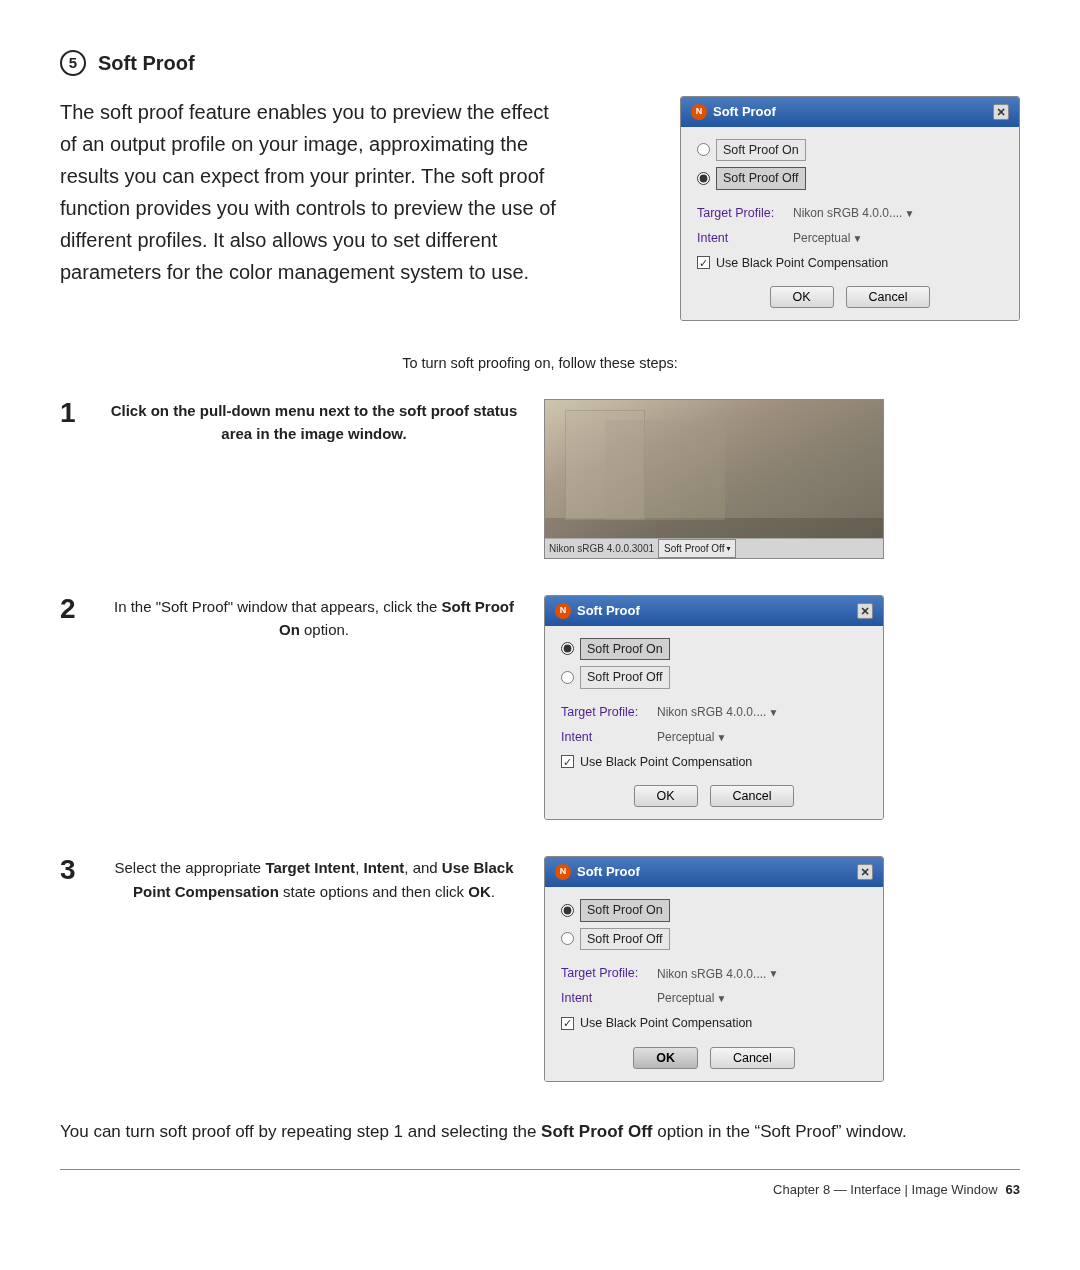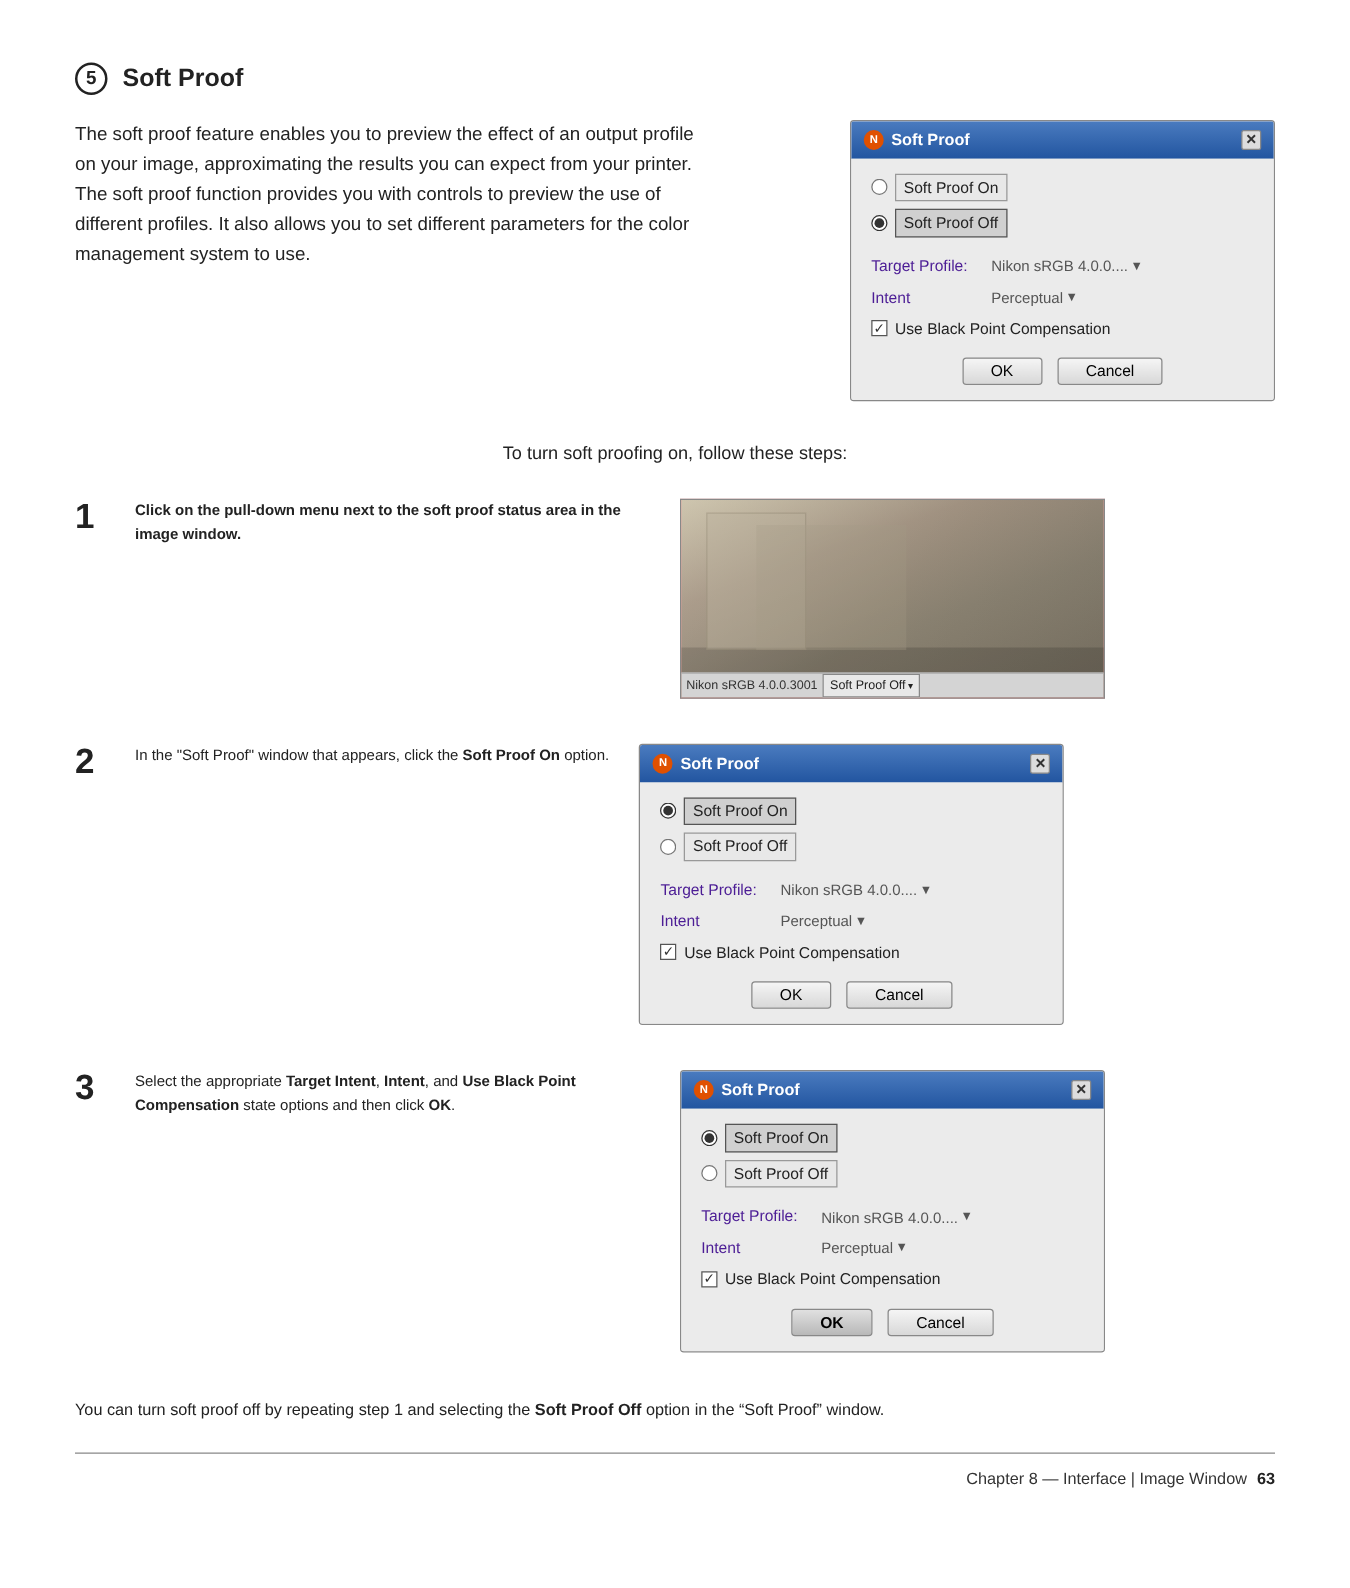--- a/index.html
+++ b/index.html
@@ -30,21 +30,21 @@
       justify-content: center;
       width: 26px;
       height: 26px;
       border: 2px solid #222;
       border-radius: 50%;
       font-size: 15px;
       font-weight: bold;
       margin-right: 4px;
     }
     .intro-text {
-      font-size: 15px;
+      font-size: 20px;
       line-height: 1.6;
       max-width: 500px;
       margin-bottom: 22px;
     }
     .top-section {
       display: flex;
       gap: 30px;
       margin-bottom: 32px;
     }
     .steps-area {
@@ -187,33 +187,34 @@
       margin-right: 8px;
       line-height: 1;
     }
     .step-header {
       display: flex;
       align-items: flex-start;
       gap: 8px;
       margin-bottom: 4px;
     }
     .step-text {
-      font-size: 12px;
+      font-size: 15px;
       line-height: 1.55;
+      text-align: center;
     }
     .step-text b {
       font-weight: bold;
     }
     .step-image {
       flex-shrink: 0;
     }
     .image-window-mock {
       width: 340px;
       height: 160px;
-      background: #fca5a5;
+      background: #000000;
       border: 1px solid #888;
       position: relative;
       overflow: hidden;
     }
     .image-building {
       width: 100%;
       height: 100%;
       background: linear-gradient(160deg, #c8c0a8 0%, #a09080 30%, #888070 60%, #787060 100%);
       position: relative;
     }
@@ -273,21 +274,21 @@
       font-size: 13px;
     }
     .footer-chapter {
       color: #333;
     }
     .footer-page {
       font-weight: bold;
       margin-left: 8px;
     }
     .bottom-note {
-      font-size: 13px;
+      font-size: 17px;
       line-height: 1.6;
       margin-top: 28px;
     }
     .checked-checkbox {
       display: inline-flex;
       align-items: center;
       justify-content: center;
       width: 13px;
       height: 13px;
       border: 1px solid #555;

